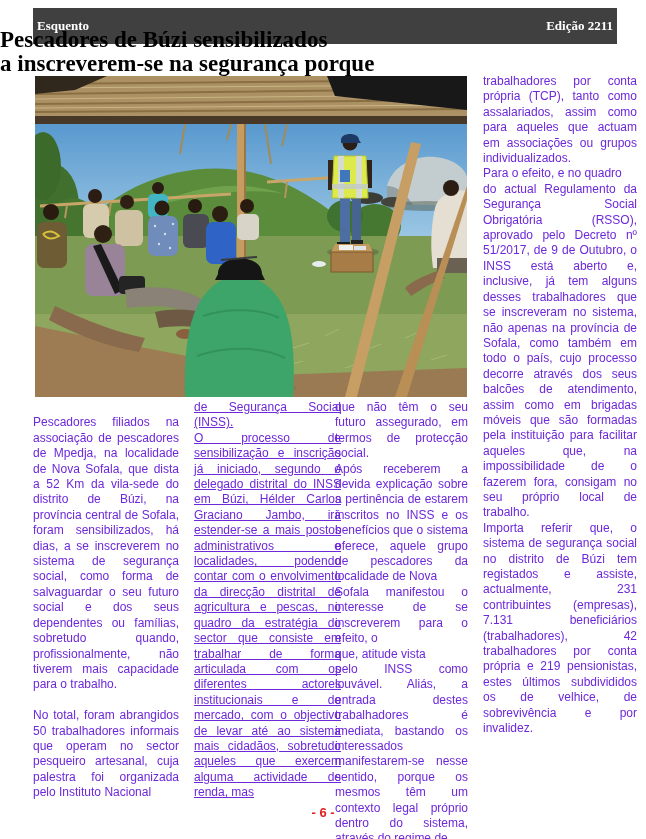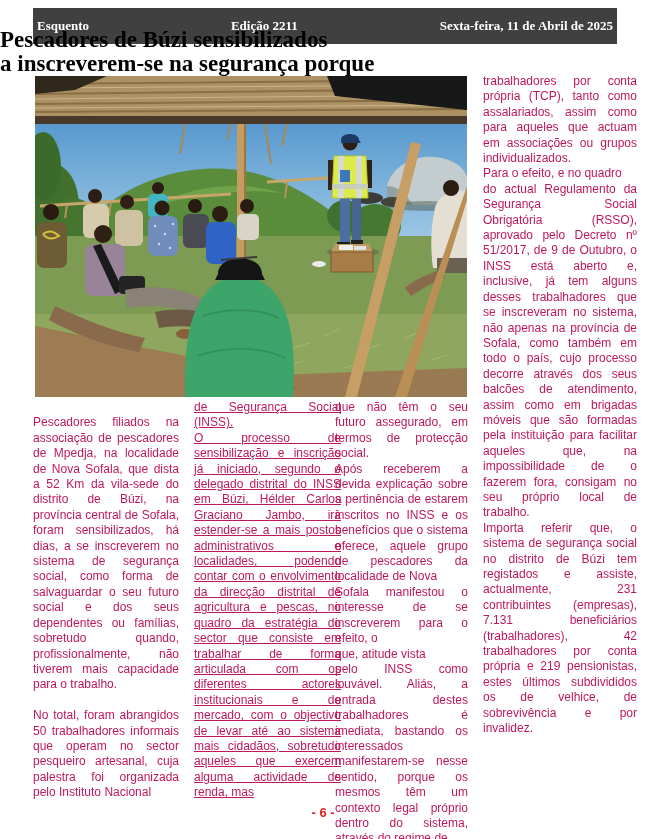--- a/index.html
+++ b/index.html
@@ -7,38 +7,37 @@
         font-family:"Liberation Sans",sans-serif;color:#1f1f1f;}
   .masthead{position:absolute;left:33px;top:8px;width:576px;height:36px;background:#404040;
             color:#ffffff;display:flex;justify-content:space-between;align-items:center;
             padding:0 4px;font-family:"Liberation Serif",serif;font-weight:bold;font-size:13px;}
   .masthead span{white-space:nowrap;}
   .headline{position:absolute;left:0;top:28px;width:646px;text-align:left;color:#000000;
             font-family:"Liberation Serif",serif;font-weight:bold;font-size:23px;line-height:24px;}
   .photo{position:absolute;left:35px;top:76px;width:432px;height:321px;overflow:hidden;}
   .photo svg{display:block;width:432px;height:321px;}
   .coltext{position:absolute;text-align:justify;font-size:12px;line-height:15.4px;
-           white-space:pre-line;color:#be185d;}
+           white-space:pre-line;color:#6d28d9;}
   .col1{left:33px;top:400px;width:146px;}
   .col1 .lead{font-weight:normal;}
   .col2{left:194px;top:400px;width:147px;text-decoration:underline;}
   .col3{left:335px;top:400px;width:133px;}
   .col4{left:483px;top:74px;width:154px;}
   .pagenum{position:absolute;left:0;top:805px;width:646px;text-align:center;
            color:#e02020;font-weight:bold;font-size:13px;}
 </style>
 </head>
 <body>
 
 <div class="page">
 
   <div class="masthead">
     <span>Esquento</span>
     <span>Edição 2211</span>
-    <span>Sexta-feira, 11 de Abril de 2025</span>
   </div>
 
   <div class="headline">
     <div>Pescadores de Búzi sensibilizados</div>
     <div>a inscreverem-se na segurança porque</div>
   </div>
 
   <div class="photo" role="img" aria-label="Grupo de pescadores sentados na relva sob um telheiro de palha, a ouvir um técnico do INSS de colete reflector amarelo, em Nova Sofala, distrito de Búzi">
     <svg viewBox="0 0 432 321" xmlns="http://www.w3.org/2000/svg">
       <defs>

